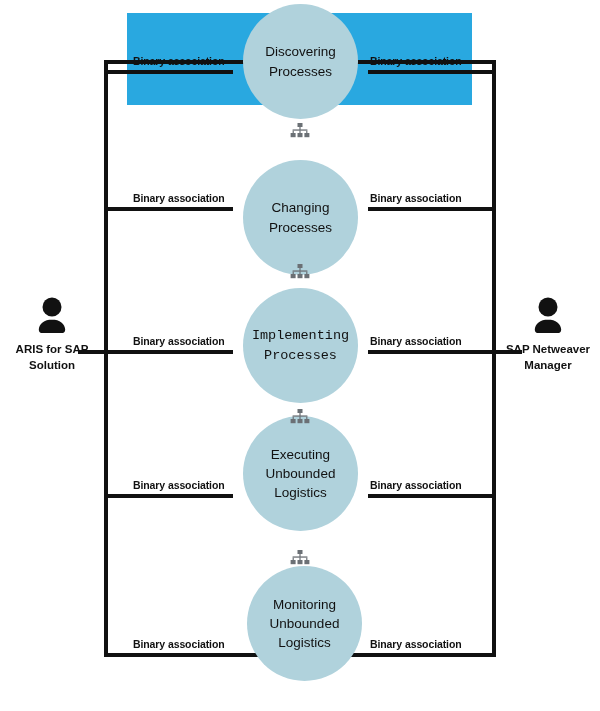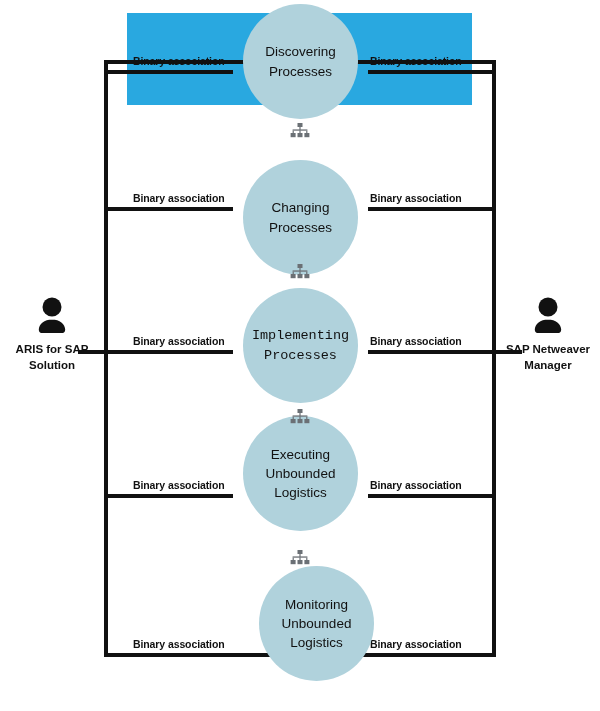--- a/index.html
+++ b/index.html
@@ -131,21 +131,21 @@
       </div>
       <div class="circle" style="left: 243px; top: 160px;">
         <span class="lbl">Changing<br>Processes</span>
       </div>
       <div class="circle" style="left: 243px; top: 288px; font-family: Liberation Mono, monospace;">
         <span class="lbl">Implementing<br>Processes</span>
       </div>
       <div class="circle" style="left: 243px; top: 416px;">
         <span class="lbl">Executing<br>Unbounded<br>Logistics</span>
       </div>
-      <div class="circle" style="left: 259px; top: 566px;">
+      <div class="circle" style="left: 247px; top: 566px;">
         <span class="lbl">Monitoring<br>Unbounded<br>Logistics</span>
       </div>
     </div>
 
   <div id="hicon-layer">
       <div class="hicon" style="left: 290px; top: 123px;"><svg width="20" height="15" viewBox="0 0 20 15" xmlns="http://www.w3.org/2000/svg">
           <rect x="7.5" y="0" width="5" height="4" fill="#6b7075"></rect>
           <rect x="9.4" y="4" width="1.2" height="3.6" fill="#6b7075"></rect>
           <rect x="2.6" y="6.4" width="14.8" height="1.3" fill="#6b7075"></rect>
           <rect x="2.6" y="7.7" width="1.2" height="2.3" fill="#6b7075"></rect>

